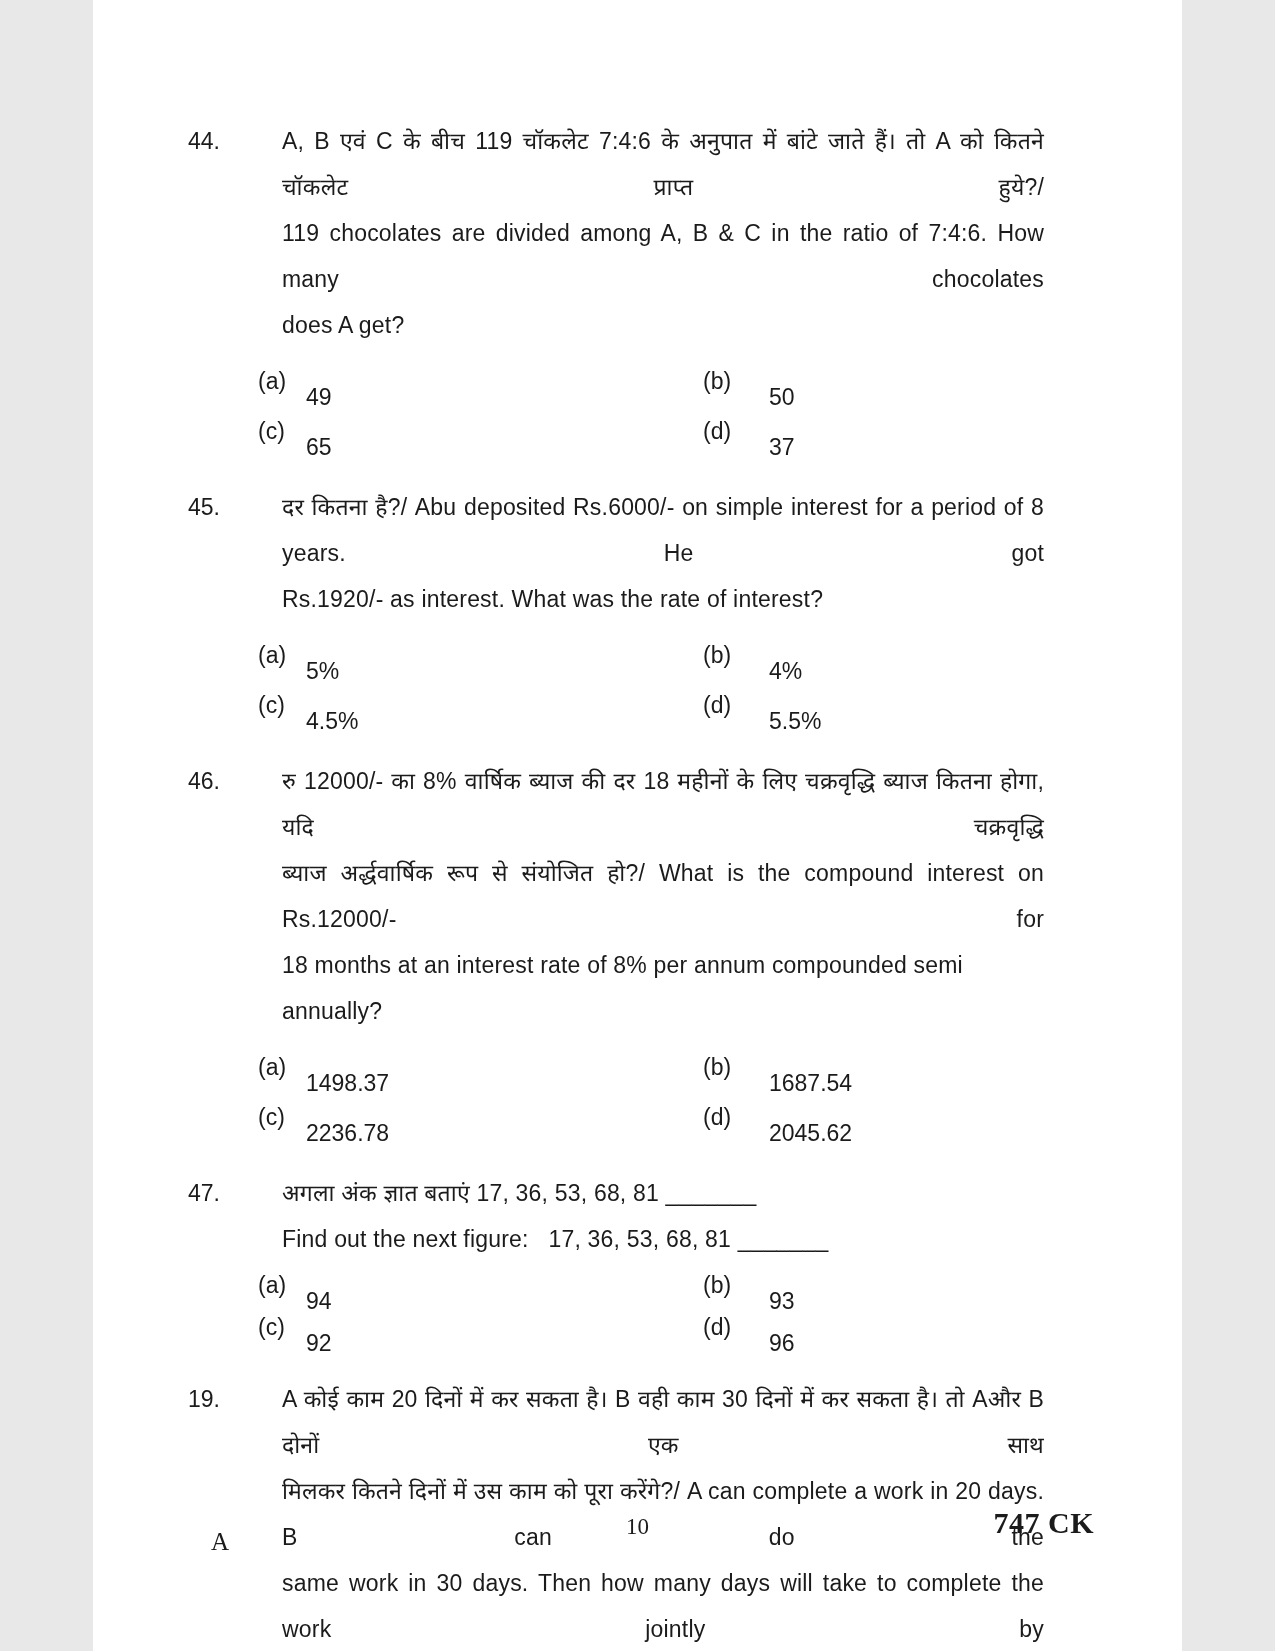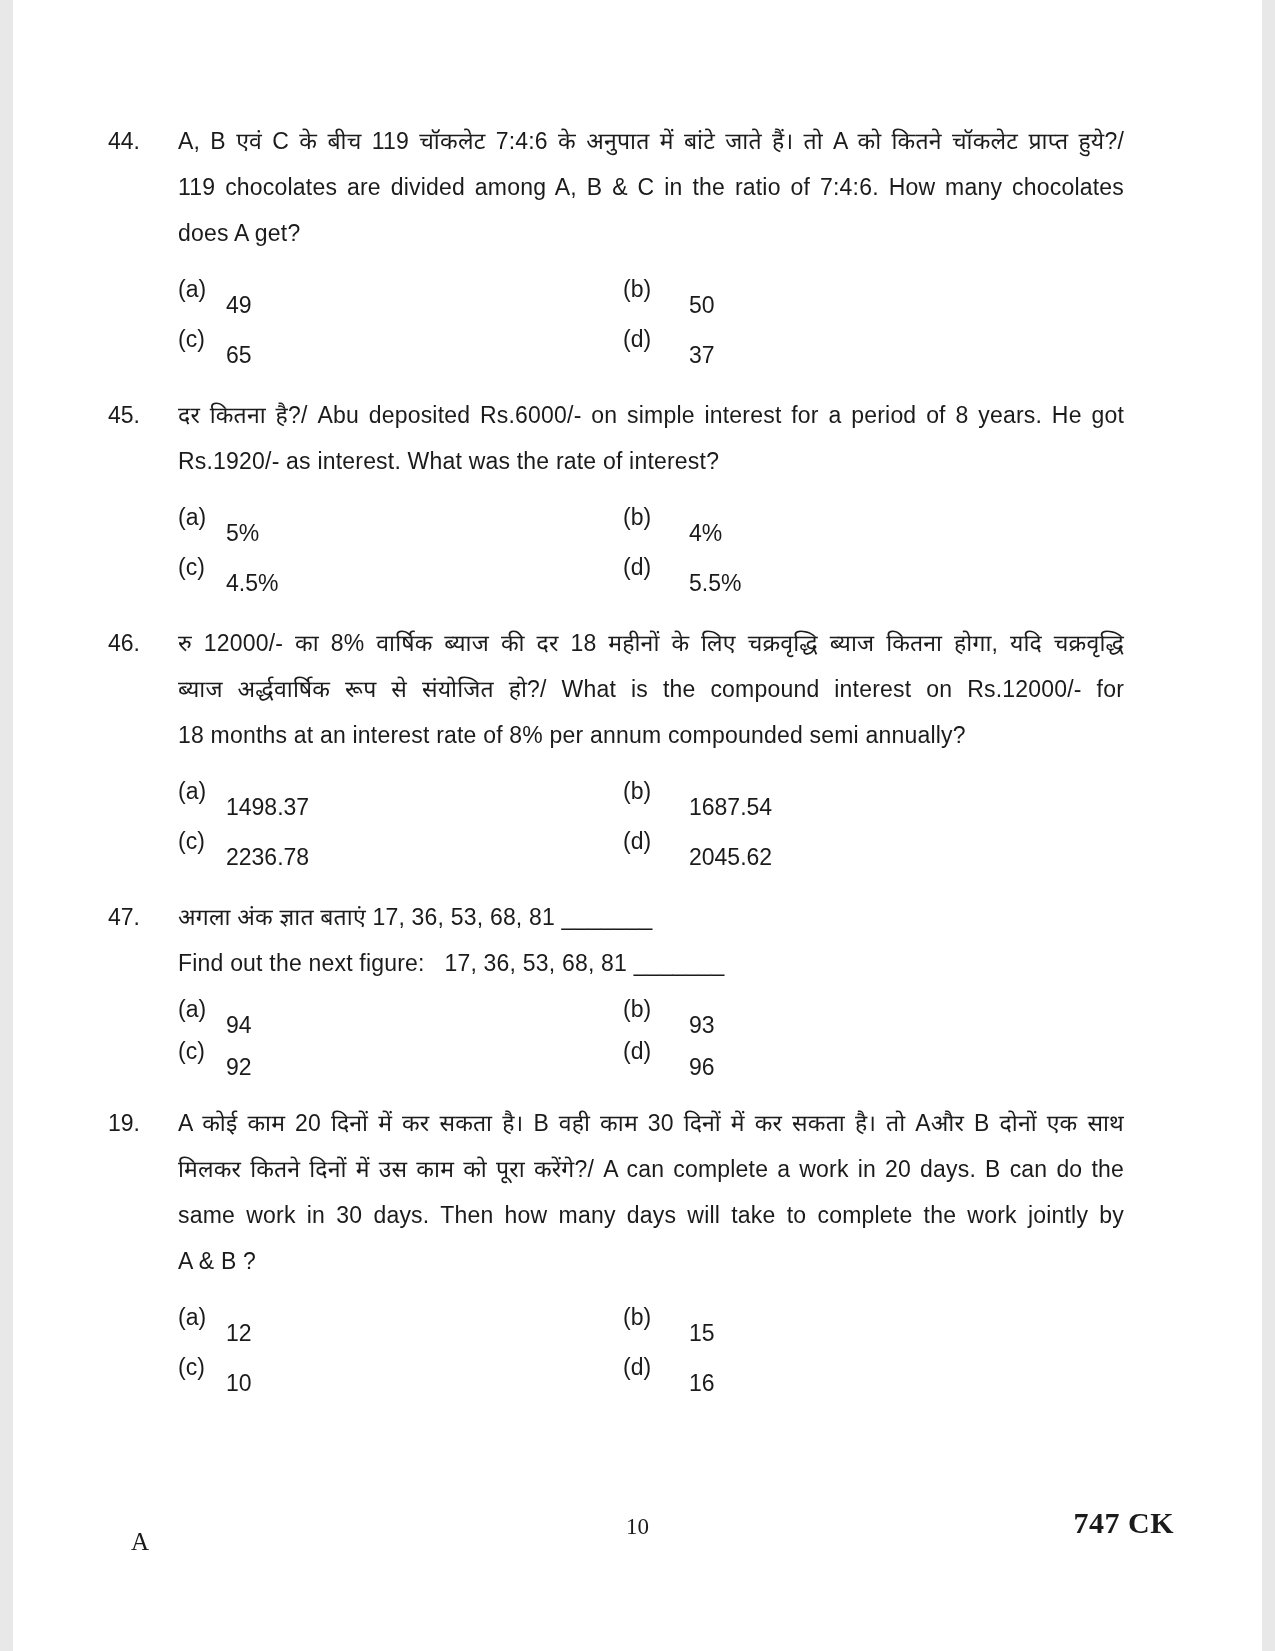--- a/index.html
+++ b/index.html
@@ -2,21 +2,21 @@
 <html><head>
 <meta charset="utf-8">
 <style>
   html, body {
     margin: 0;
     padding: 0;
     background: #e8e8e8;
   }
   .page {
     position: relative;
-    width: 1249px;
+    width: 1089px;
     height: 1651px;
     margin: 0 auto;
     background: #ffffff;
     color: #1b1b1b;
     font-family: "Liberation Sans", "DejaVu Sans", sans-serif;
     box-sizing: border-box;
     padding: 118px 138px 0 95px;
     overflow: hidden;
   }
   .question {
@@ -29,20 +29,21 @@
     line-height: 46px;
   }
   .q-body {
     flex: 1 1 auto;
   }
   .q-line {
     font-size: 23px;
     line-height: 46px;
     white-space: pre-wrap;
     letter-spacing: 0.2px;
+    margin-left: 24px;
   }
   .q-line.full {
     text-align: justify;
     text-align-last: justify;
   }
   .options {
     margin-top: 8px;
   }
   .opt-row {
     display: flex;

